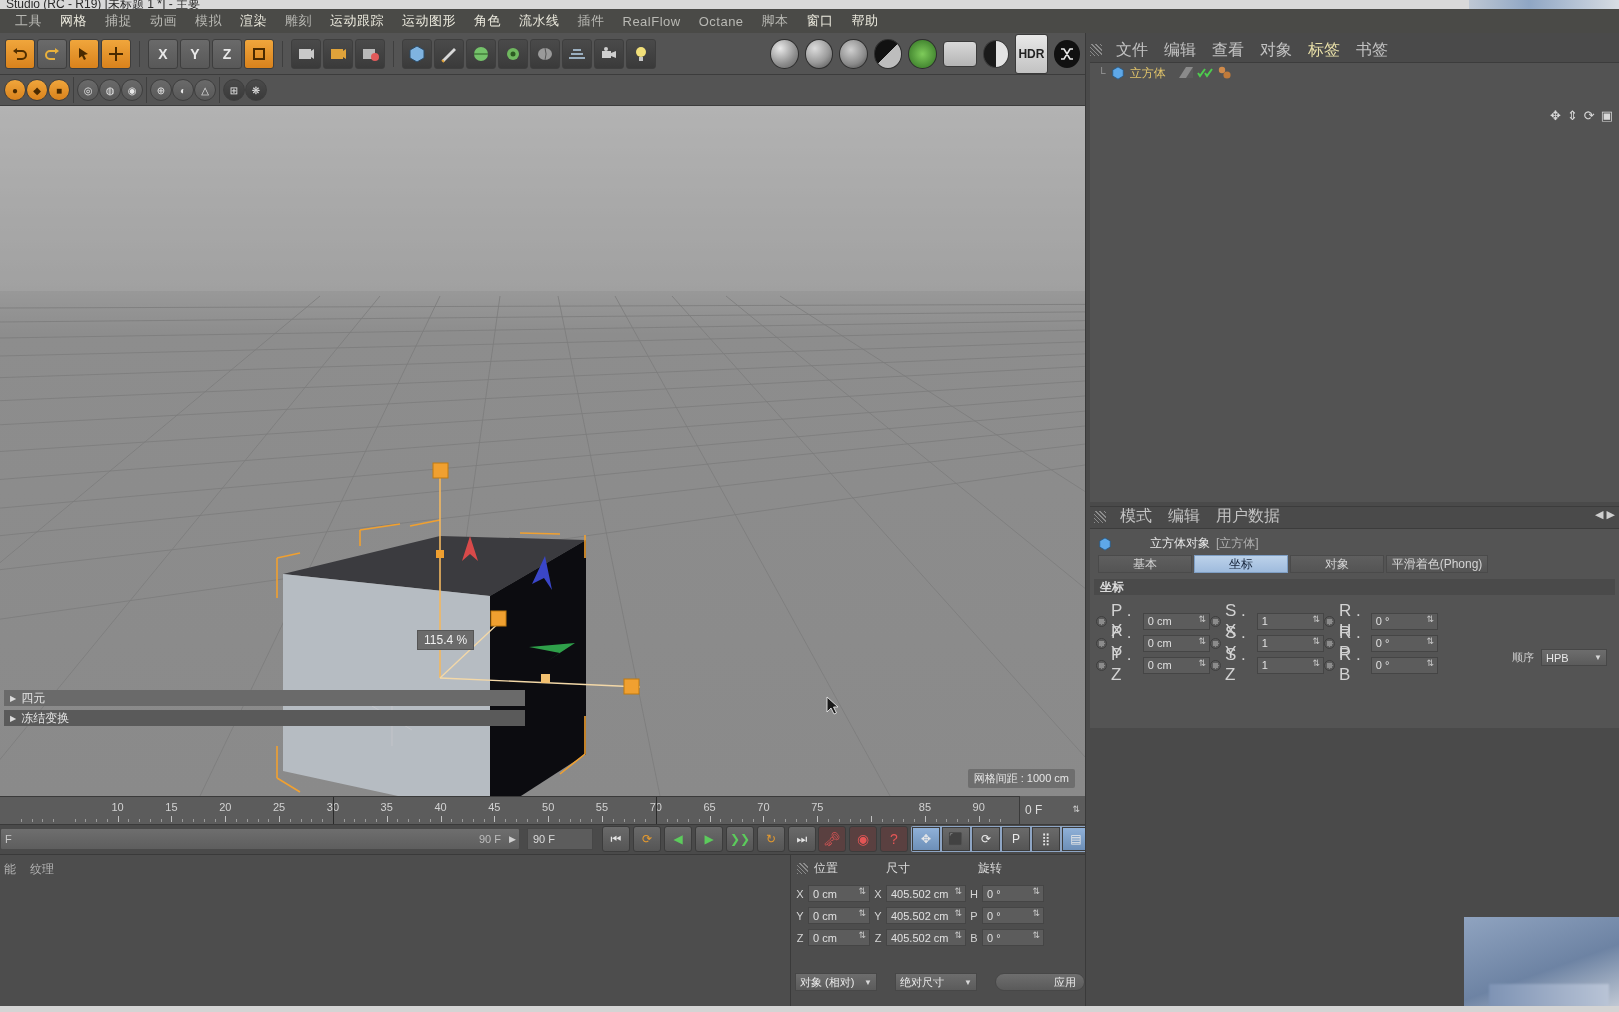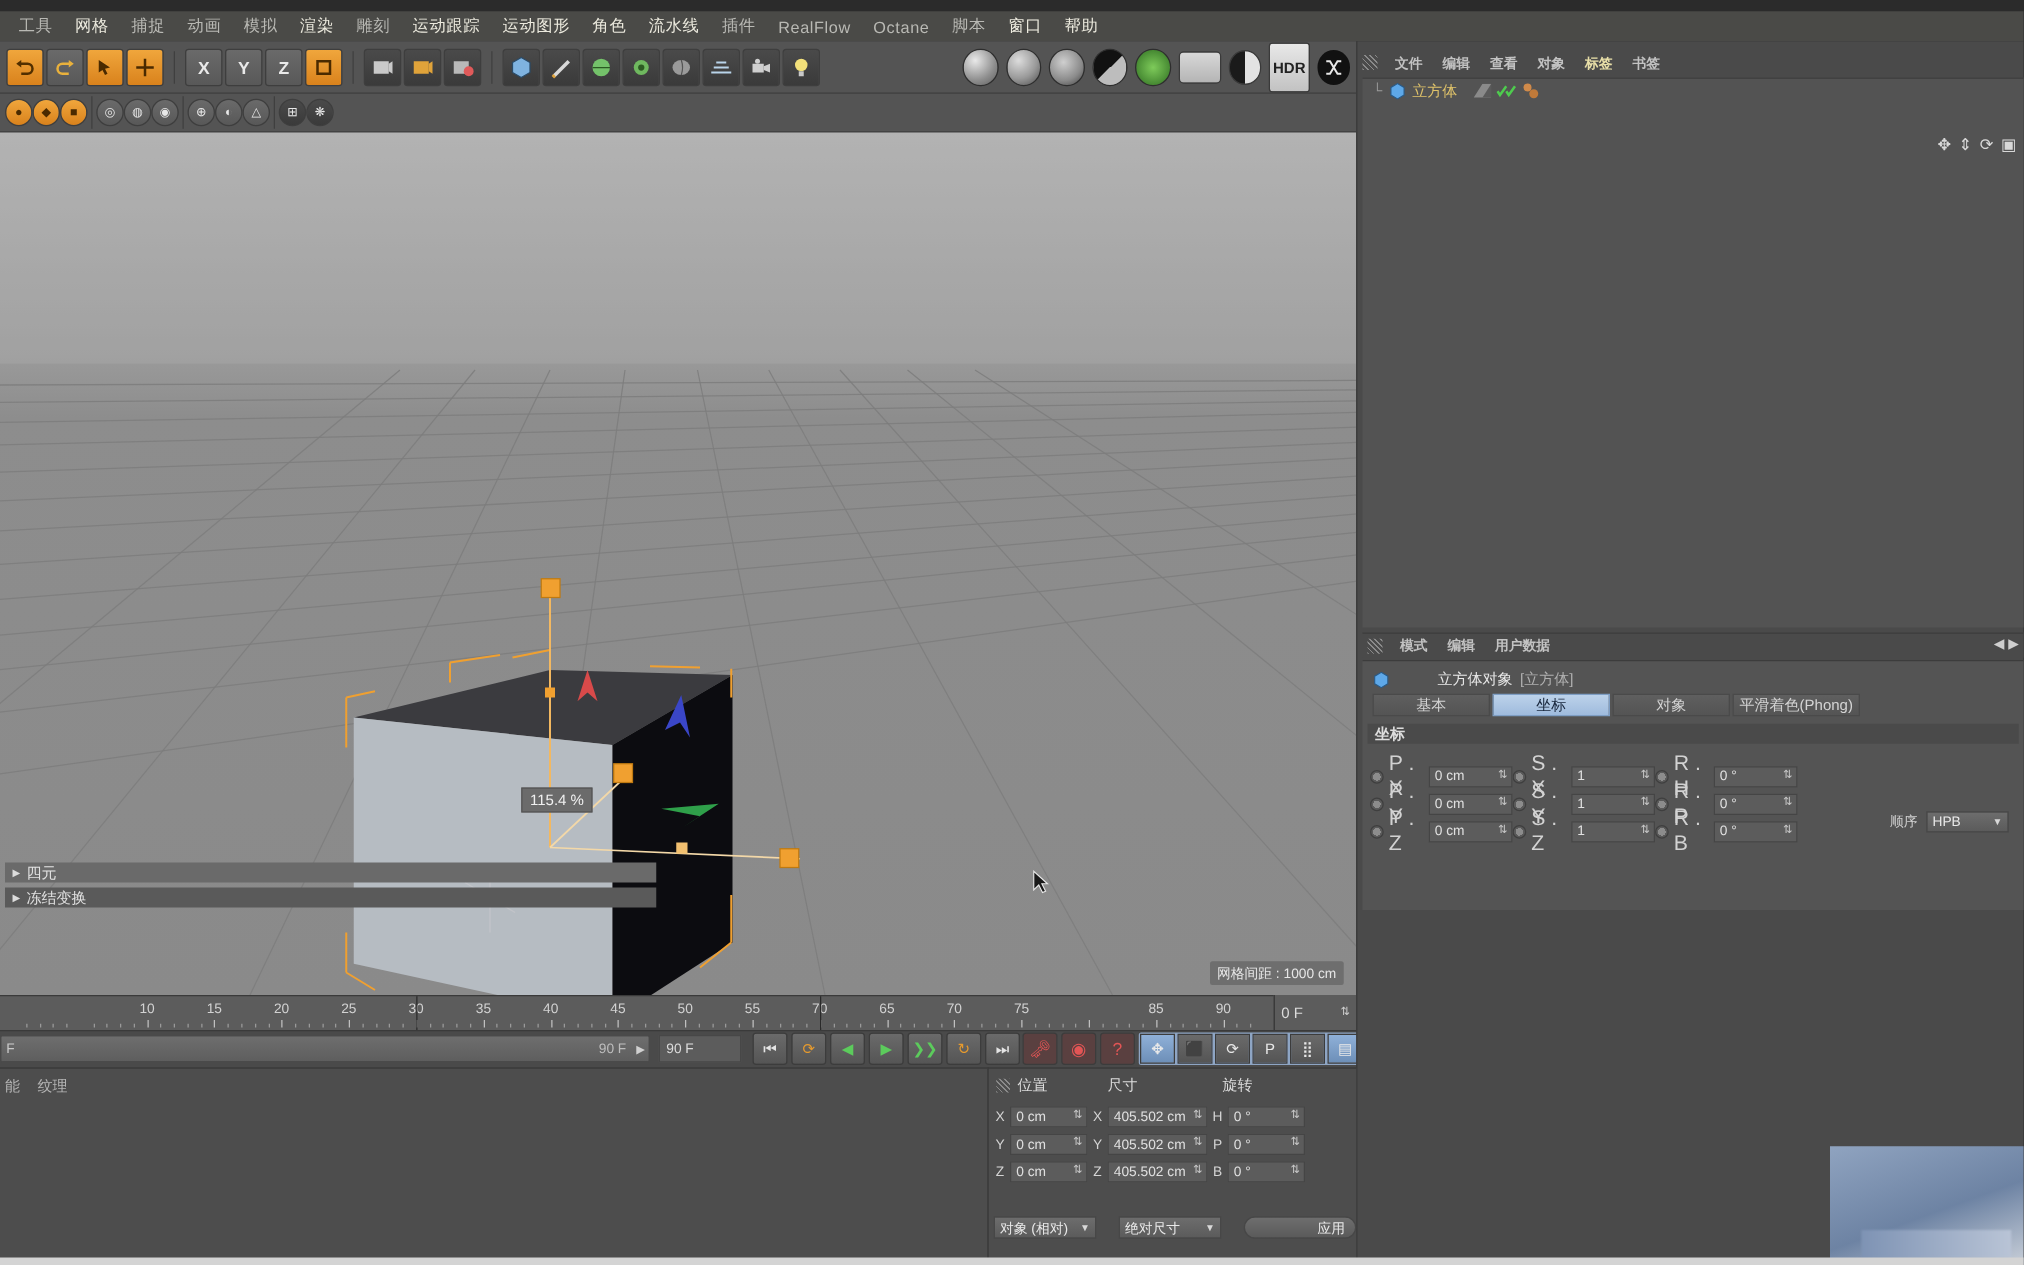--- a/index.html
+++ b/index.html
@@ -203,21 +203,21 @@
   #right-panel {
     position:absolute; left:1085px; top:33px; width:534px; height:979px;
     background:#4a4a4a; border-left:1px solid #3a3a3a;
   }
   #om-menubar {
     position:absolute; left:1090px; top:40px; width:529px; height:20px;
     display:flex; align-items:center;
   }
   .om-grip { width:12px; height:12px; margin-right:6px;
     background:repeating-linear-gradient(45deg,#8a8a8a 0 1px, transparent 1px 3px); }
-  .om-menu-item { padding:0 8px; font-size:11px; color:#c2c2c2;font-weight:bold; }
+  .om-menu-item { padding:0 8px; font-size:16px; color:#c2c2c2; }
   .om-menu-item.hl { color:#e8dfa8; }
 
   #om-list {
     position:absolute; left:1090px; top:62px; width:529px; height:440px;
     background:#535353; border-top:1px solid #3c3c3c;
   }
   #om-row {
     position:absolute; left:0; top:0; width:529px; height:20px;
     display:flex; align-items:center; padding-left:8px; gap:5px;
   }
@@ -349,20 +349,24 @@
   #bottom-edge {
     position:absolute; left:0; bottom:0; width:1619px; height:6px;
     background:#d4d4d4;
   }
 </style>
 </head>
 <body>
 
 <div class="app">
 
+  <div id="title-strip">
+    <span id="title-text">Studio (RC - R19) [未标题 1 *] - 主要</span>
+    <div id="title-right-blur"></div>
+  </div>
 
   <div id="menubar">
       <span class="menu-item">工具</span>
       <span class="menu-item hl">网格</span>
       <span class="menu-item">捕捉</span>
       <span class="menu-item">动画</span>
       <span class="menu-item">模拟</span>
       <span class="menu-item hl">渲染</span>
       <span class="menu-item">雕刻</span>
       <span class="menu-item hl">运动跟踪</span>

